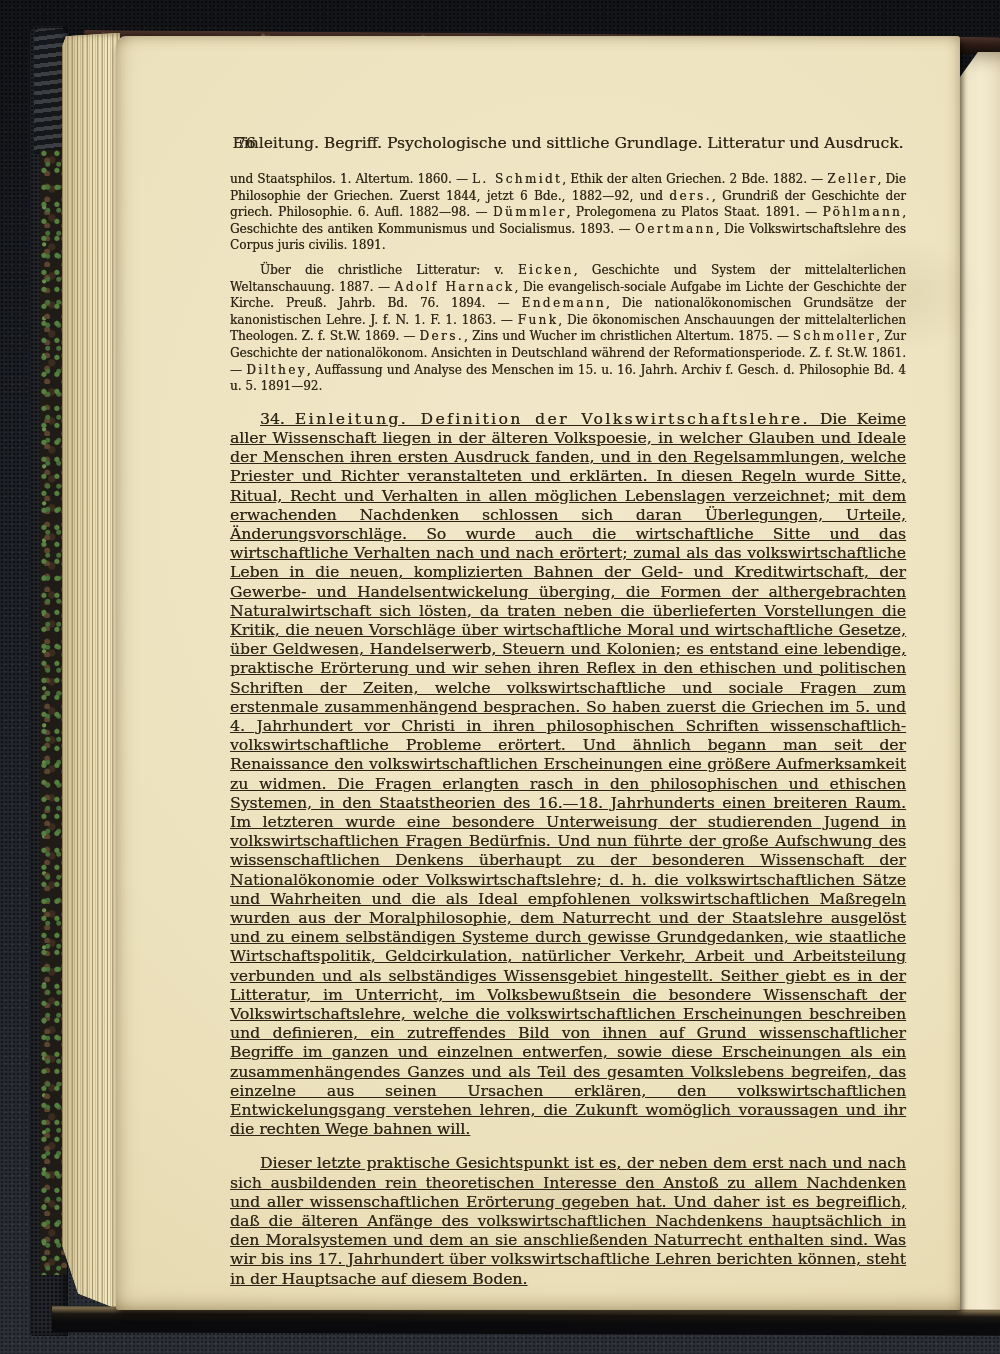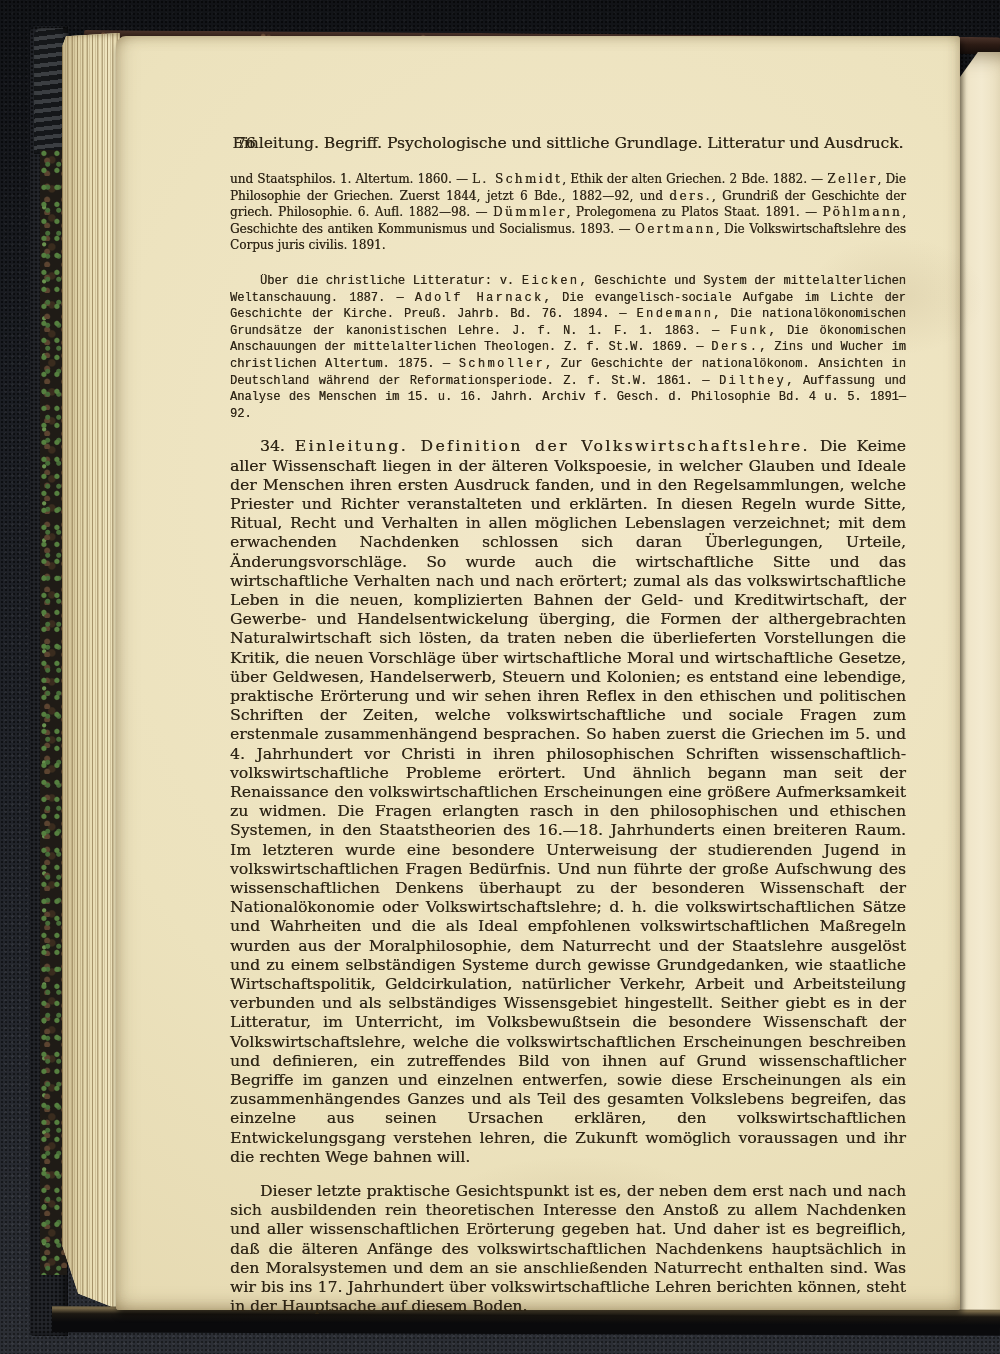--- a/index.html
+++ b/index.html
@@ -102,24 +102,24 @@
   
   .textblock{
     position:absolute;left:114px;top:98px;width:676px;
     color:#2d2415;
     text-shadow:.3px 0 0 rgba(45,36,21,.65);
   }
   .running-head{position:relative;text-align:center;font-size:15.5px;line-height:19px;white-space:nowrap;}
   .running-head .pagenum{position:absolute;left:6px;top:0;}
   .para{margin:0;text-align:justify;hyphens:none;}
   .para.small{font-size:12px;line-height:16.6px;}
-  .para.main{font-size:15.6px;line-height:19.2px;}
+  .para.main{font-size:15.6px;line-height:19.2px;text-decoration:underline;}
   .para.indent{text-indent:30px;}
   .para.gap-lg{margin-top:18px;}
-  .para.gap-sm{margin-top:19px;font-family:Liberation Mono, monospace;}
+  .para.gap-sm{margin-top:8px;}
   .para.gap-md{margin-top:15px;}
   .sperr{letter-spacing:2.4px;}
 </style>
 </head>
 <body>
 
 <div class="scene">
   <div class="fabric"></div>
   <div class="cover-top"></div>
   <div class="spine"></div>

